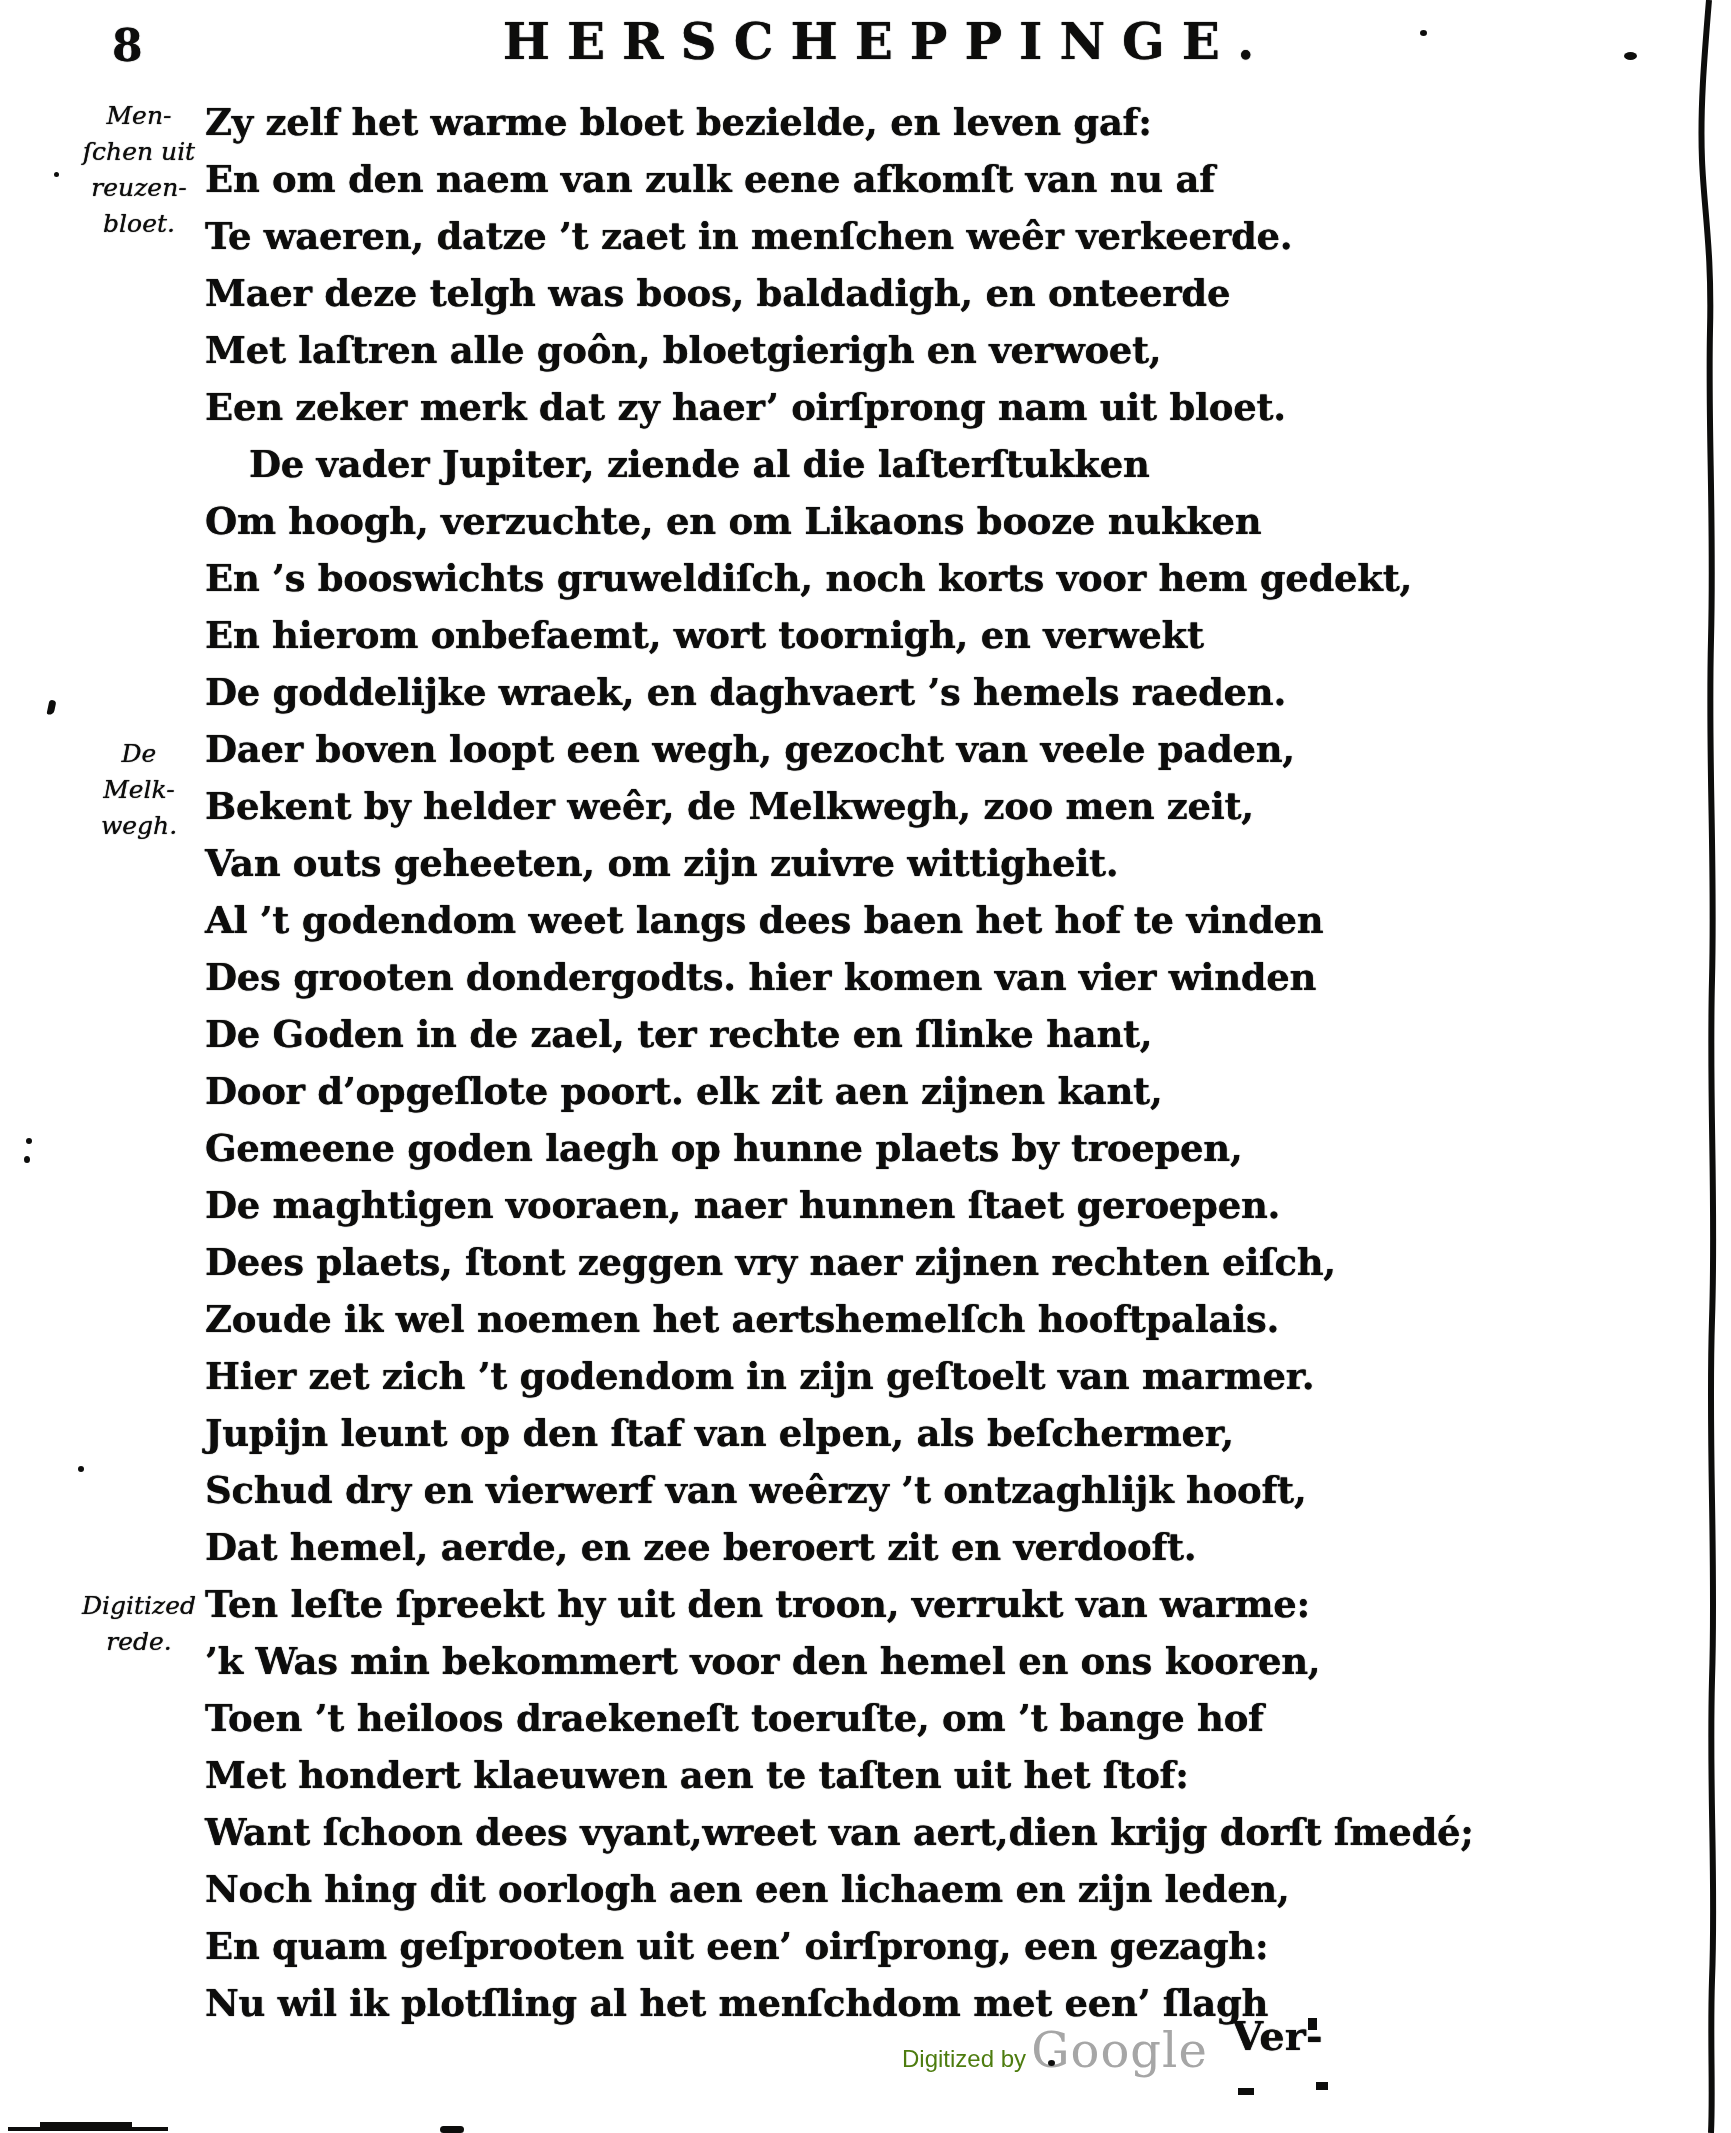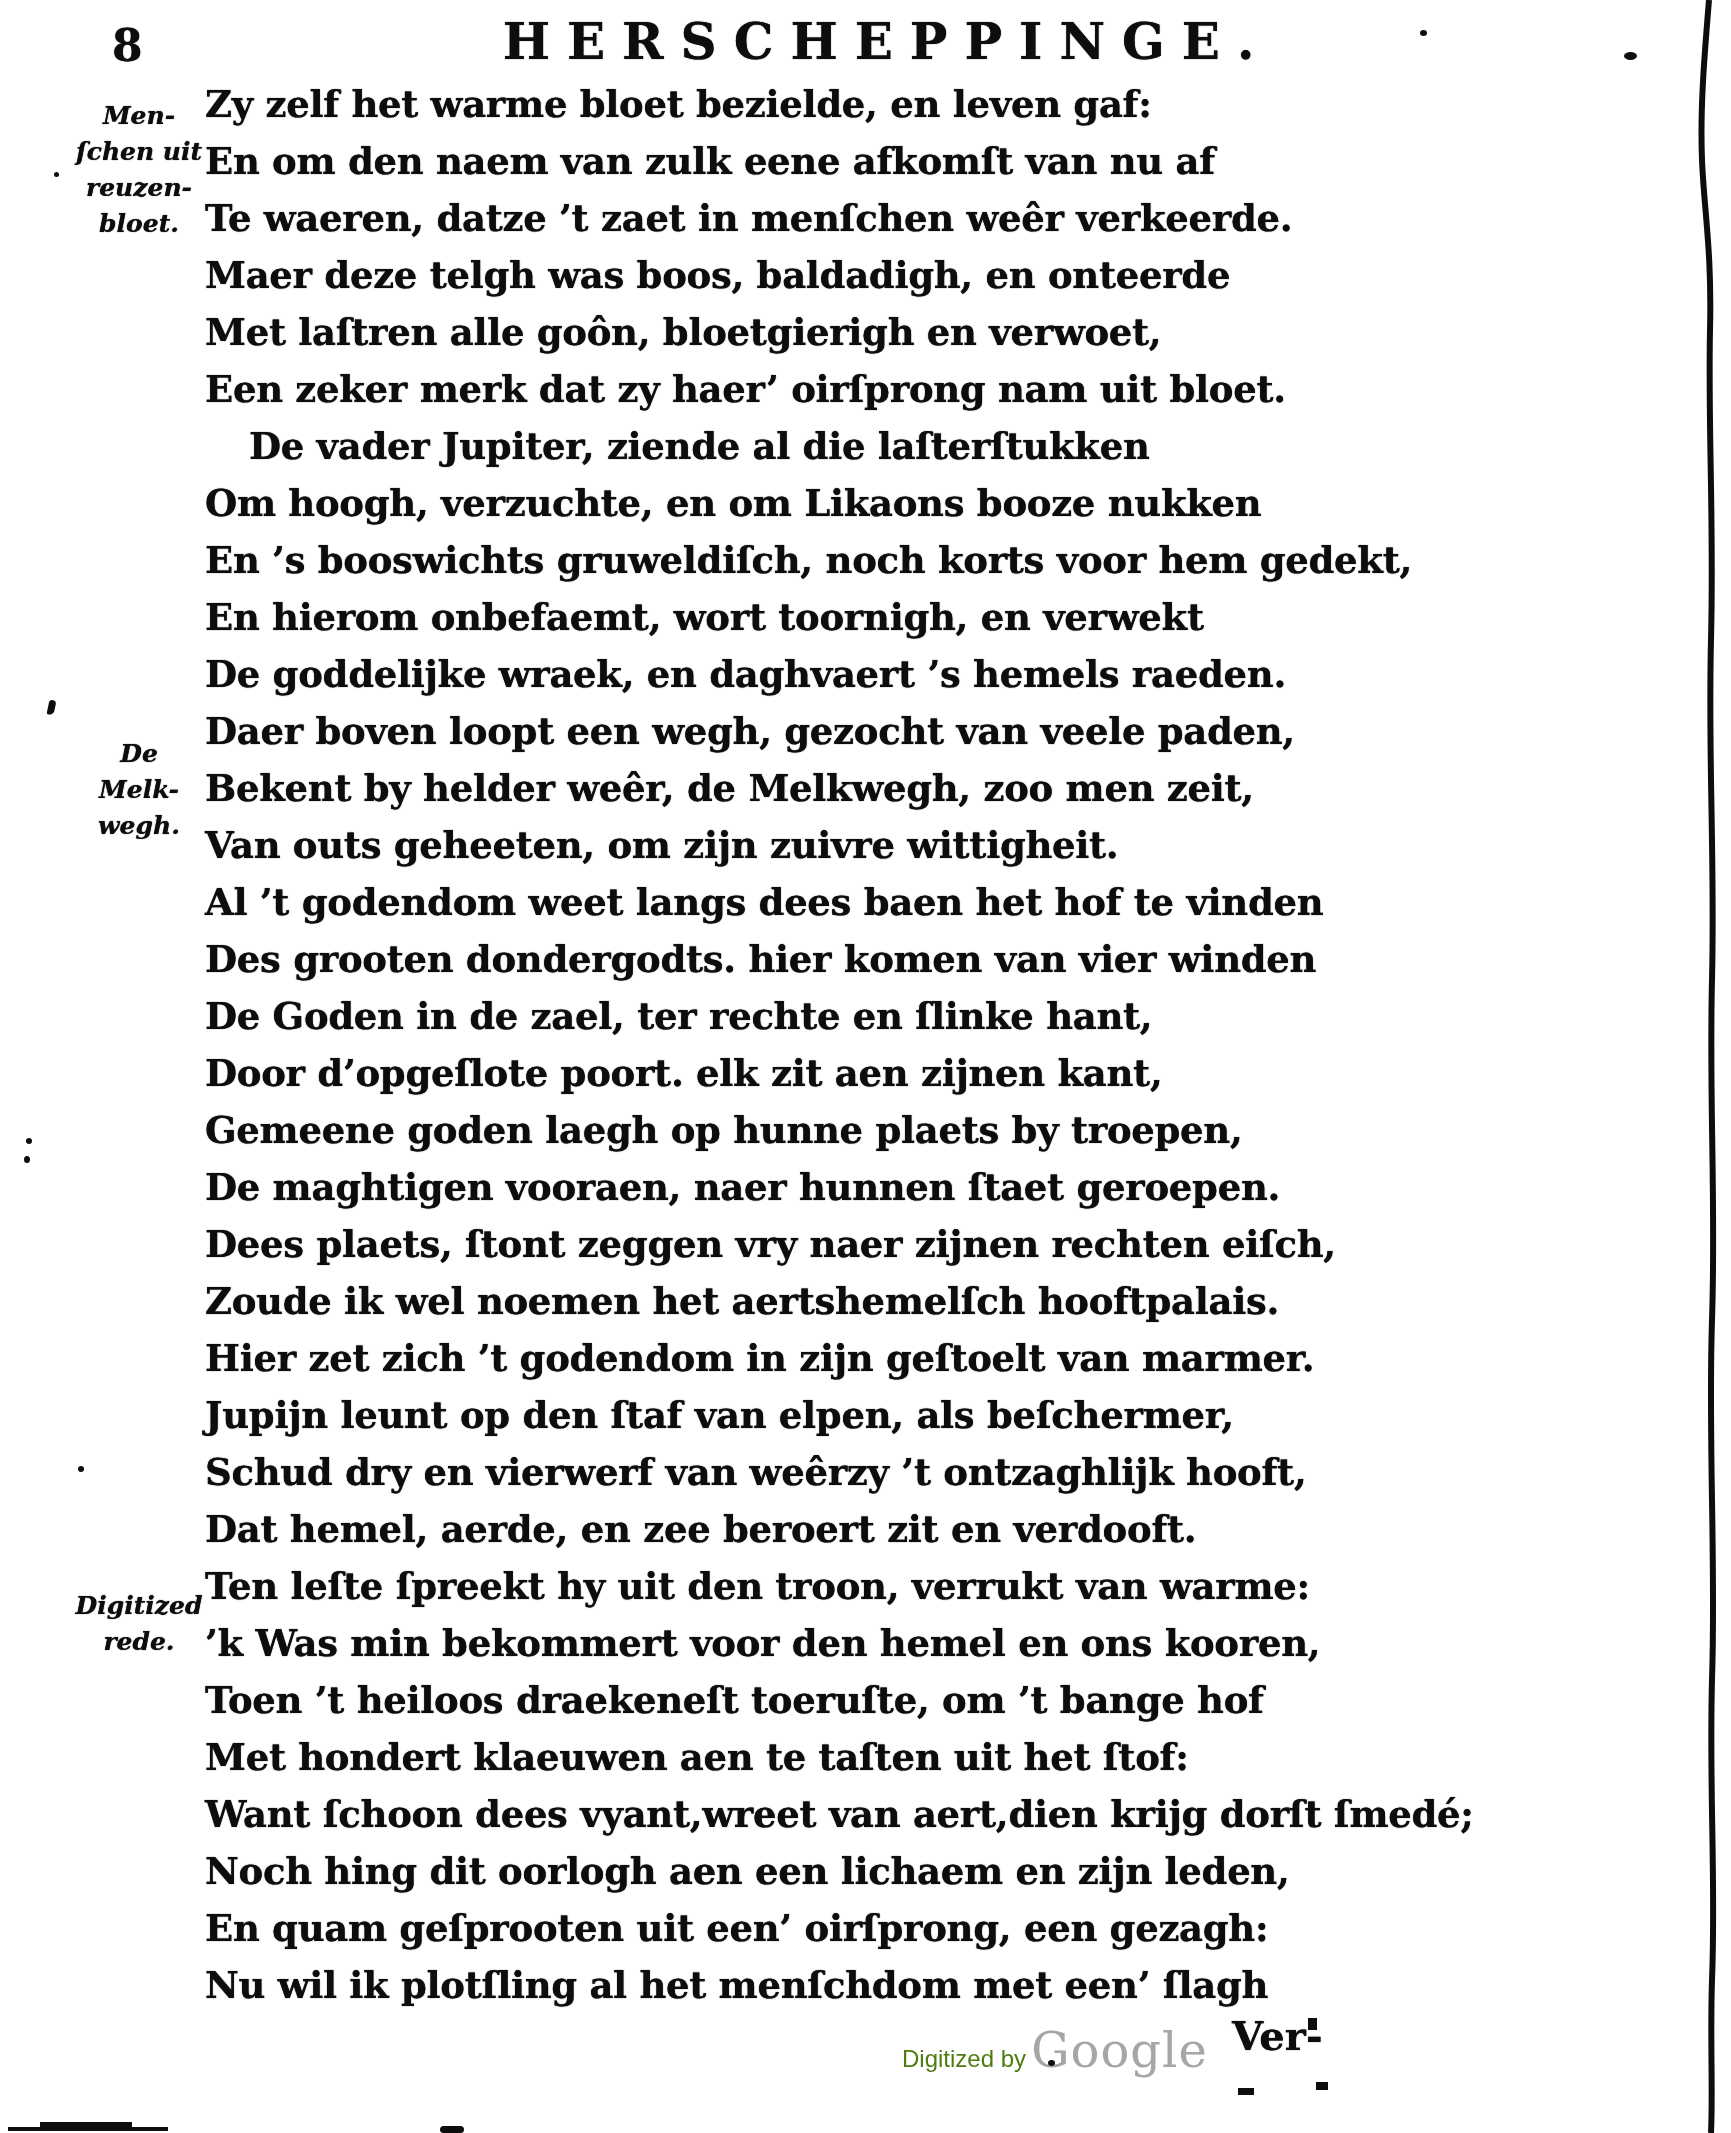--- a/index.html
+++ b/index.html
@@ -37,33 +37,33 @@
     white-space: nowrap;
     text-shadow: 0 0 1px currentColor;
   }
   
   .margin-note {
     position: absolute;
     left: 44px;
     width: 190px;
     text-align: center;
     font-style: italic;
-    font-weight: 700;
+    font-weight: 400;
     font-size: 25px;
     line-height: 36px;
     text-shadow: 0 0 1px currentColor;
   }
   .note-1 { top: 98px; }
   .note-2 { top: 736px; }
   .note-3 { top: 1588px; }
   
   .poem {
     position: absolute;
     left: 205px;
-    top: 76px;
+    top: 94px;
     width: 1480px;
   }
   .poem-line {
     height: 57px;
     line-height: 57px;
     font-size: 37px;
     font-weight: 700;
     letter-spacing: -0.3px;
     white-space: nowrap;
     text-shadow: 0 0 1px currentColor;

